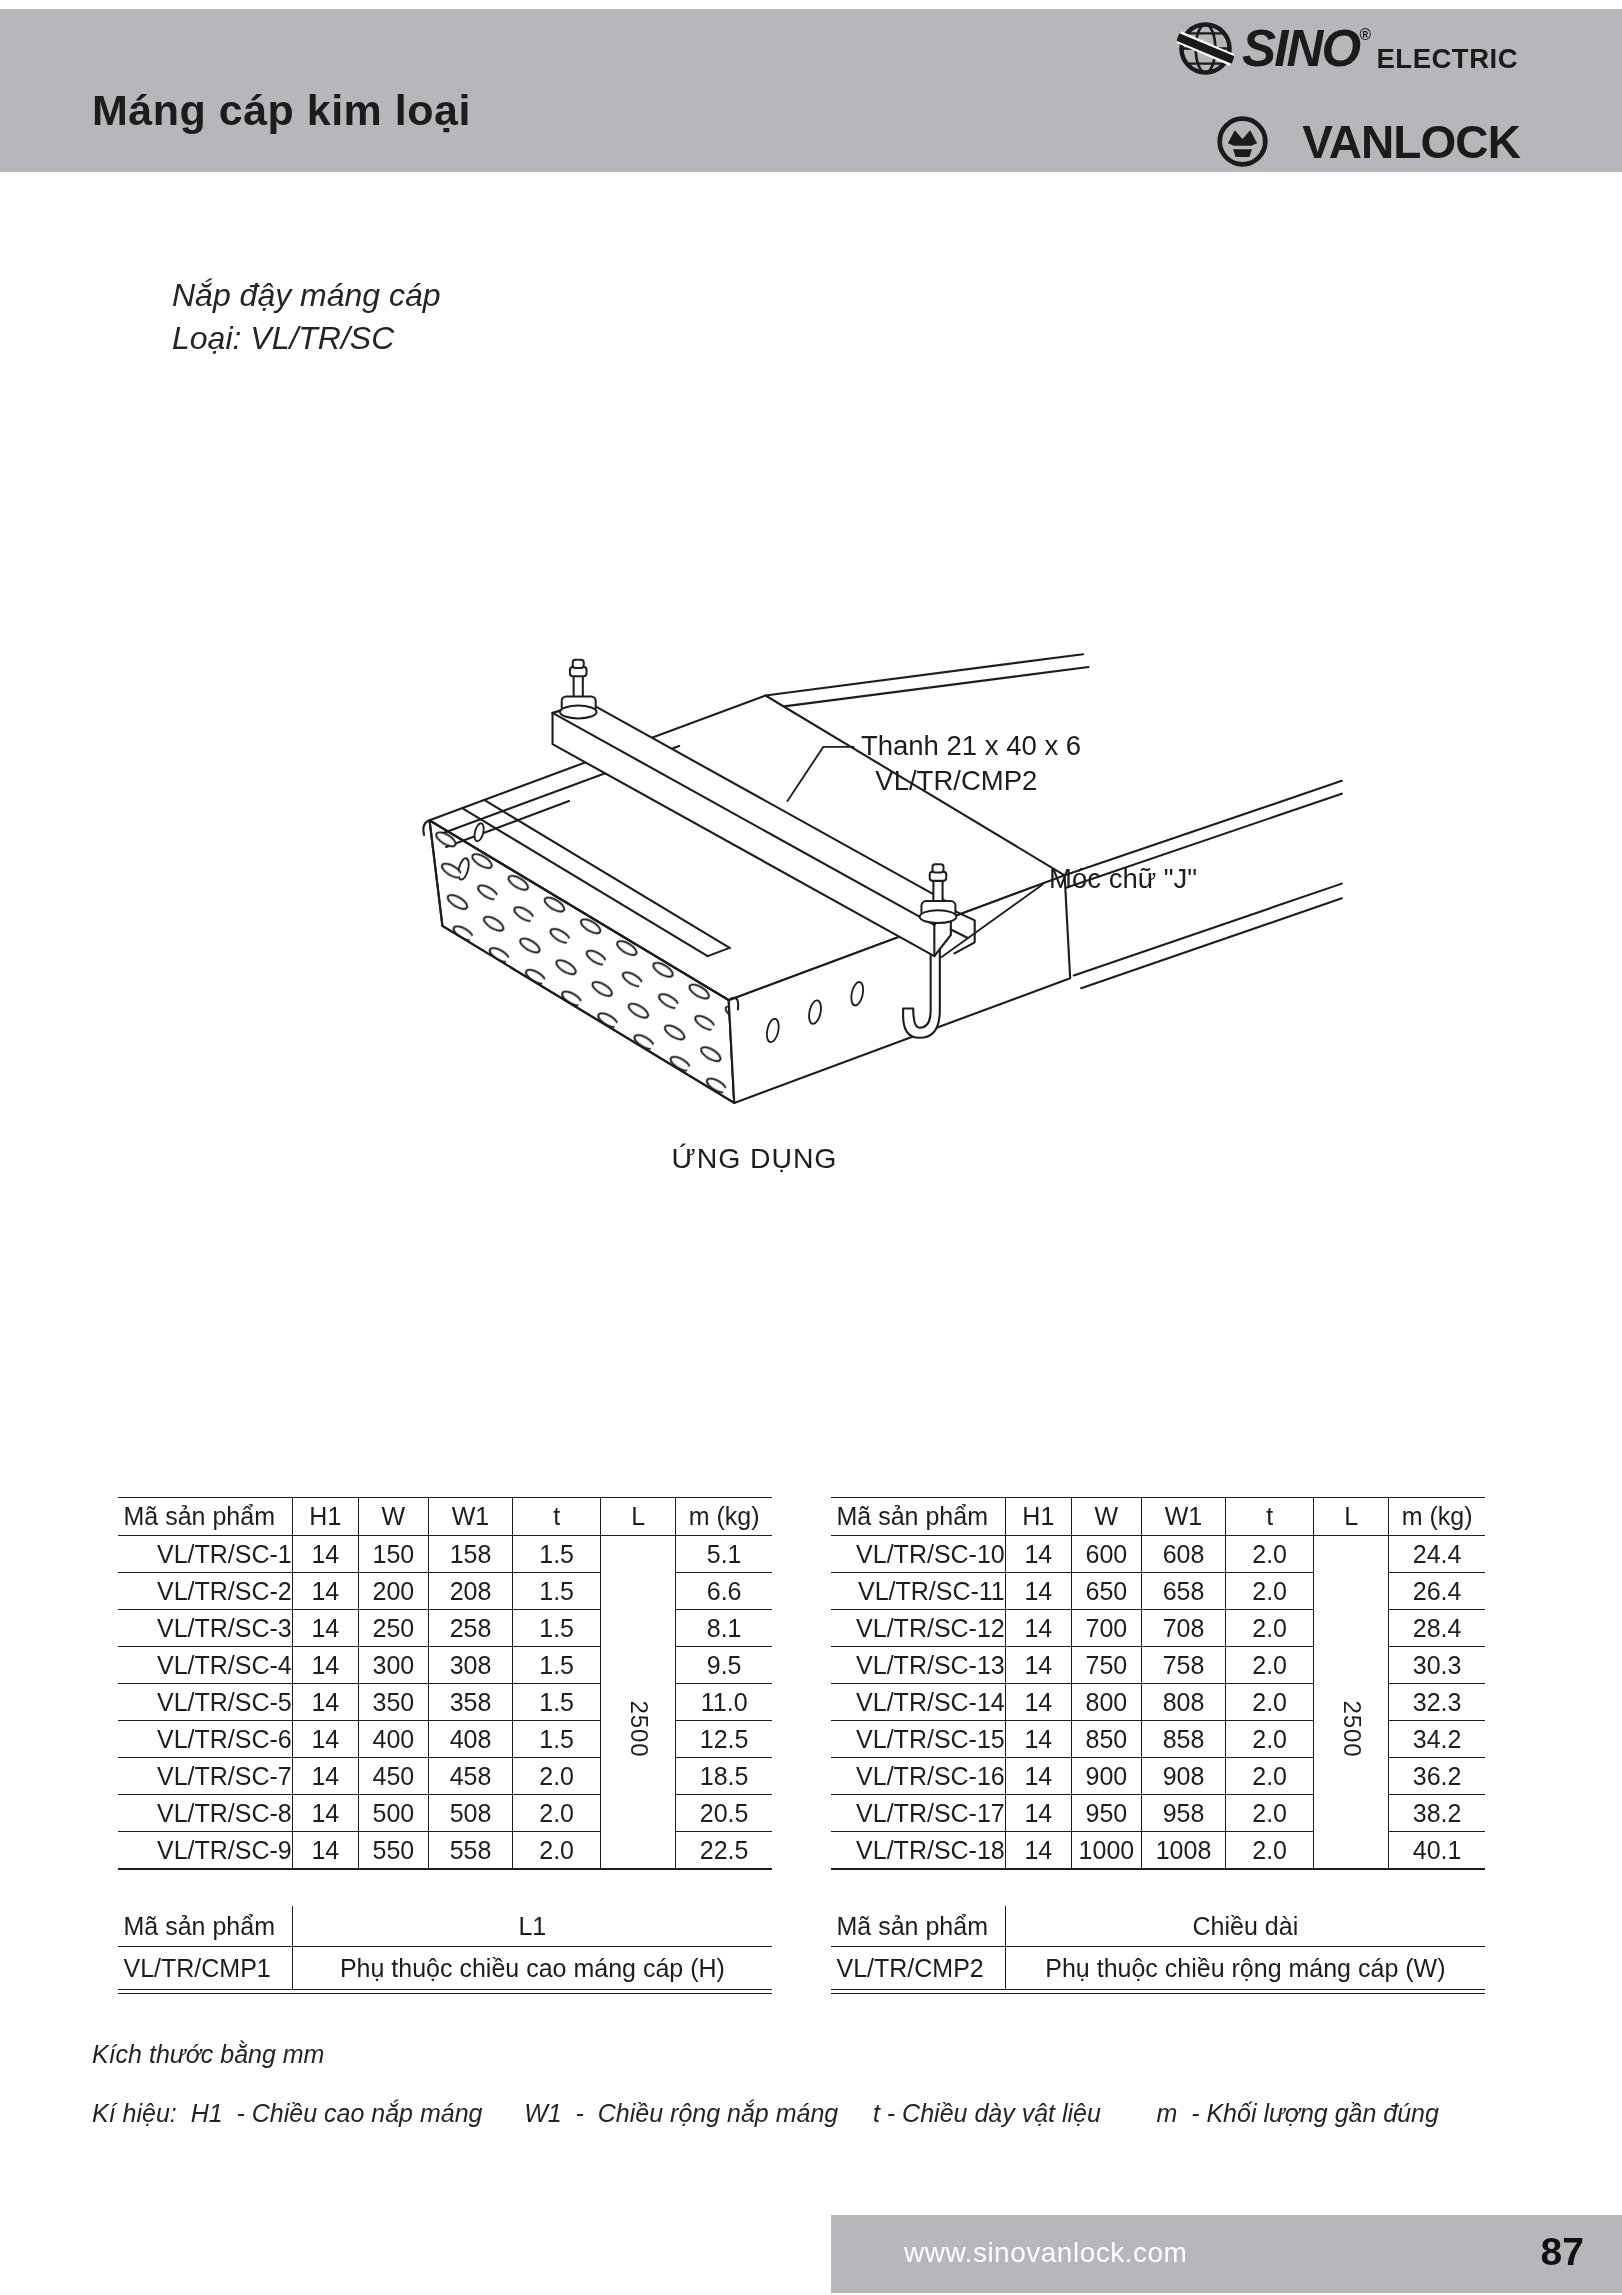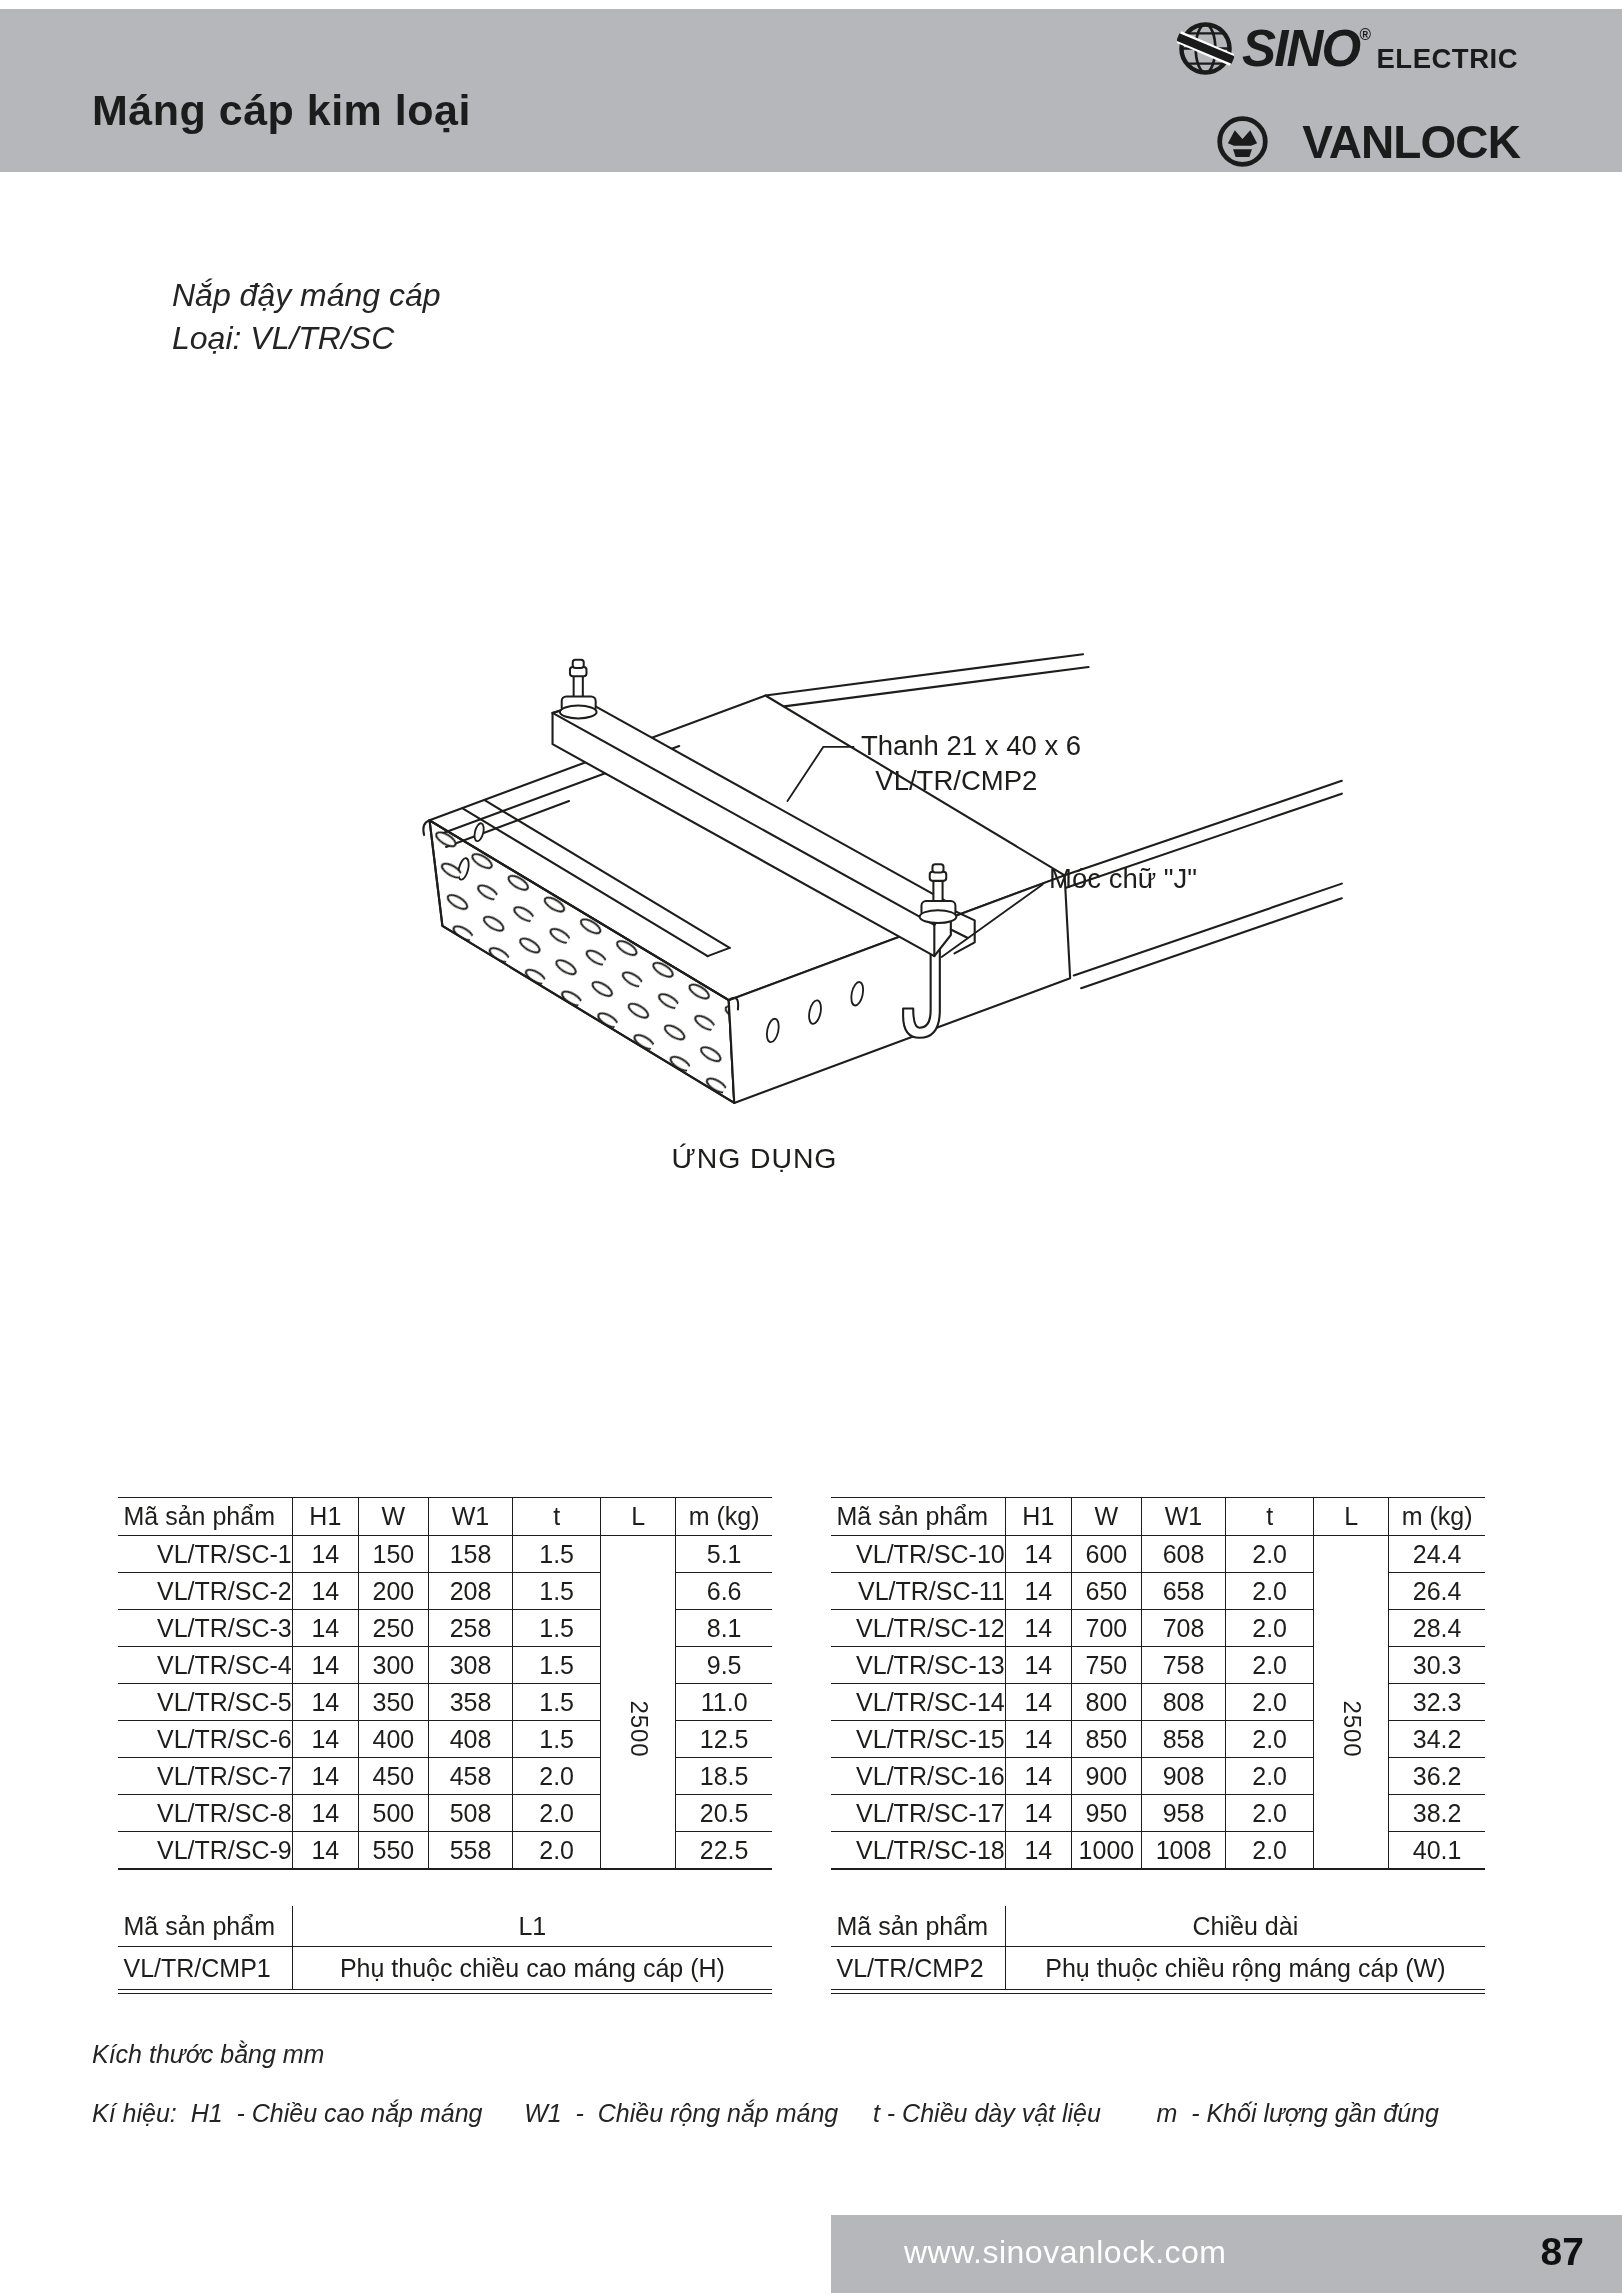--- a/index.html
+++ b/index.html
@@ -44,21 +44,21 @@
   .acc-table th{font-weight:normal;height:40px;text-align:center;padding:0;border-bottom:1.8px solid #1d1d1b;}
   .acc-table th.a-code{text-align:left;padding-left:5.5px;}
   .acc-table td{height:42px;text-align:center;padding:0;border-bottom:1.8px solid #1d1d1b;}
   .acc-table td.a-code{text-align:left;padding-left:5.5px;}
   .acc-table th + th,.acc-table td + td{border-left:1.8px solid #1d1d1b;}
   
   .note1{position:absolute;left:92px;top:2040px;font-size:25px;font-style:italic;color:#242424;}
   .note2{position:absolute;left:92px;top:2099px;font-size:25px;font-style:italic;color:#242424;white-space:pre;}
   
   .footer-bar{position:absolute;left:831px;top:2215px;width:792px;height:78px;background:#b5b7ba;}
-  .footer-site{position:absolute;left:73px;top:50%;transform:translateY(-54%);font-size:32px;color:#ffffff;letter-spacing:0.5px;}
+  .footer-site{position:absolute;left:73px;top:50%;transform:translateY(-54%);font-size:28px;color:#ffffff;letter-spacing:0.5px;}
   .footer-page{position:absolute;right:39px;top:50%;transform:translateY(-54%);font-size:39px;font-weight:bold;color:#101010;}
 </style>
 </head>
 <body>
 
 <div class="page">
 
   <div class="top-bar"></div>
   <div class="page-title">Máng cáp kim loại</div>
 

